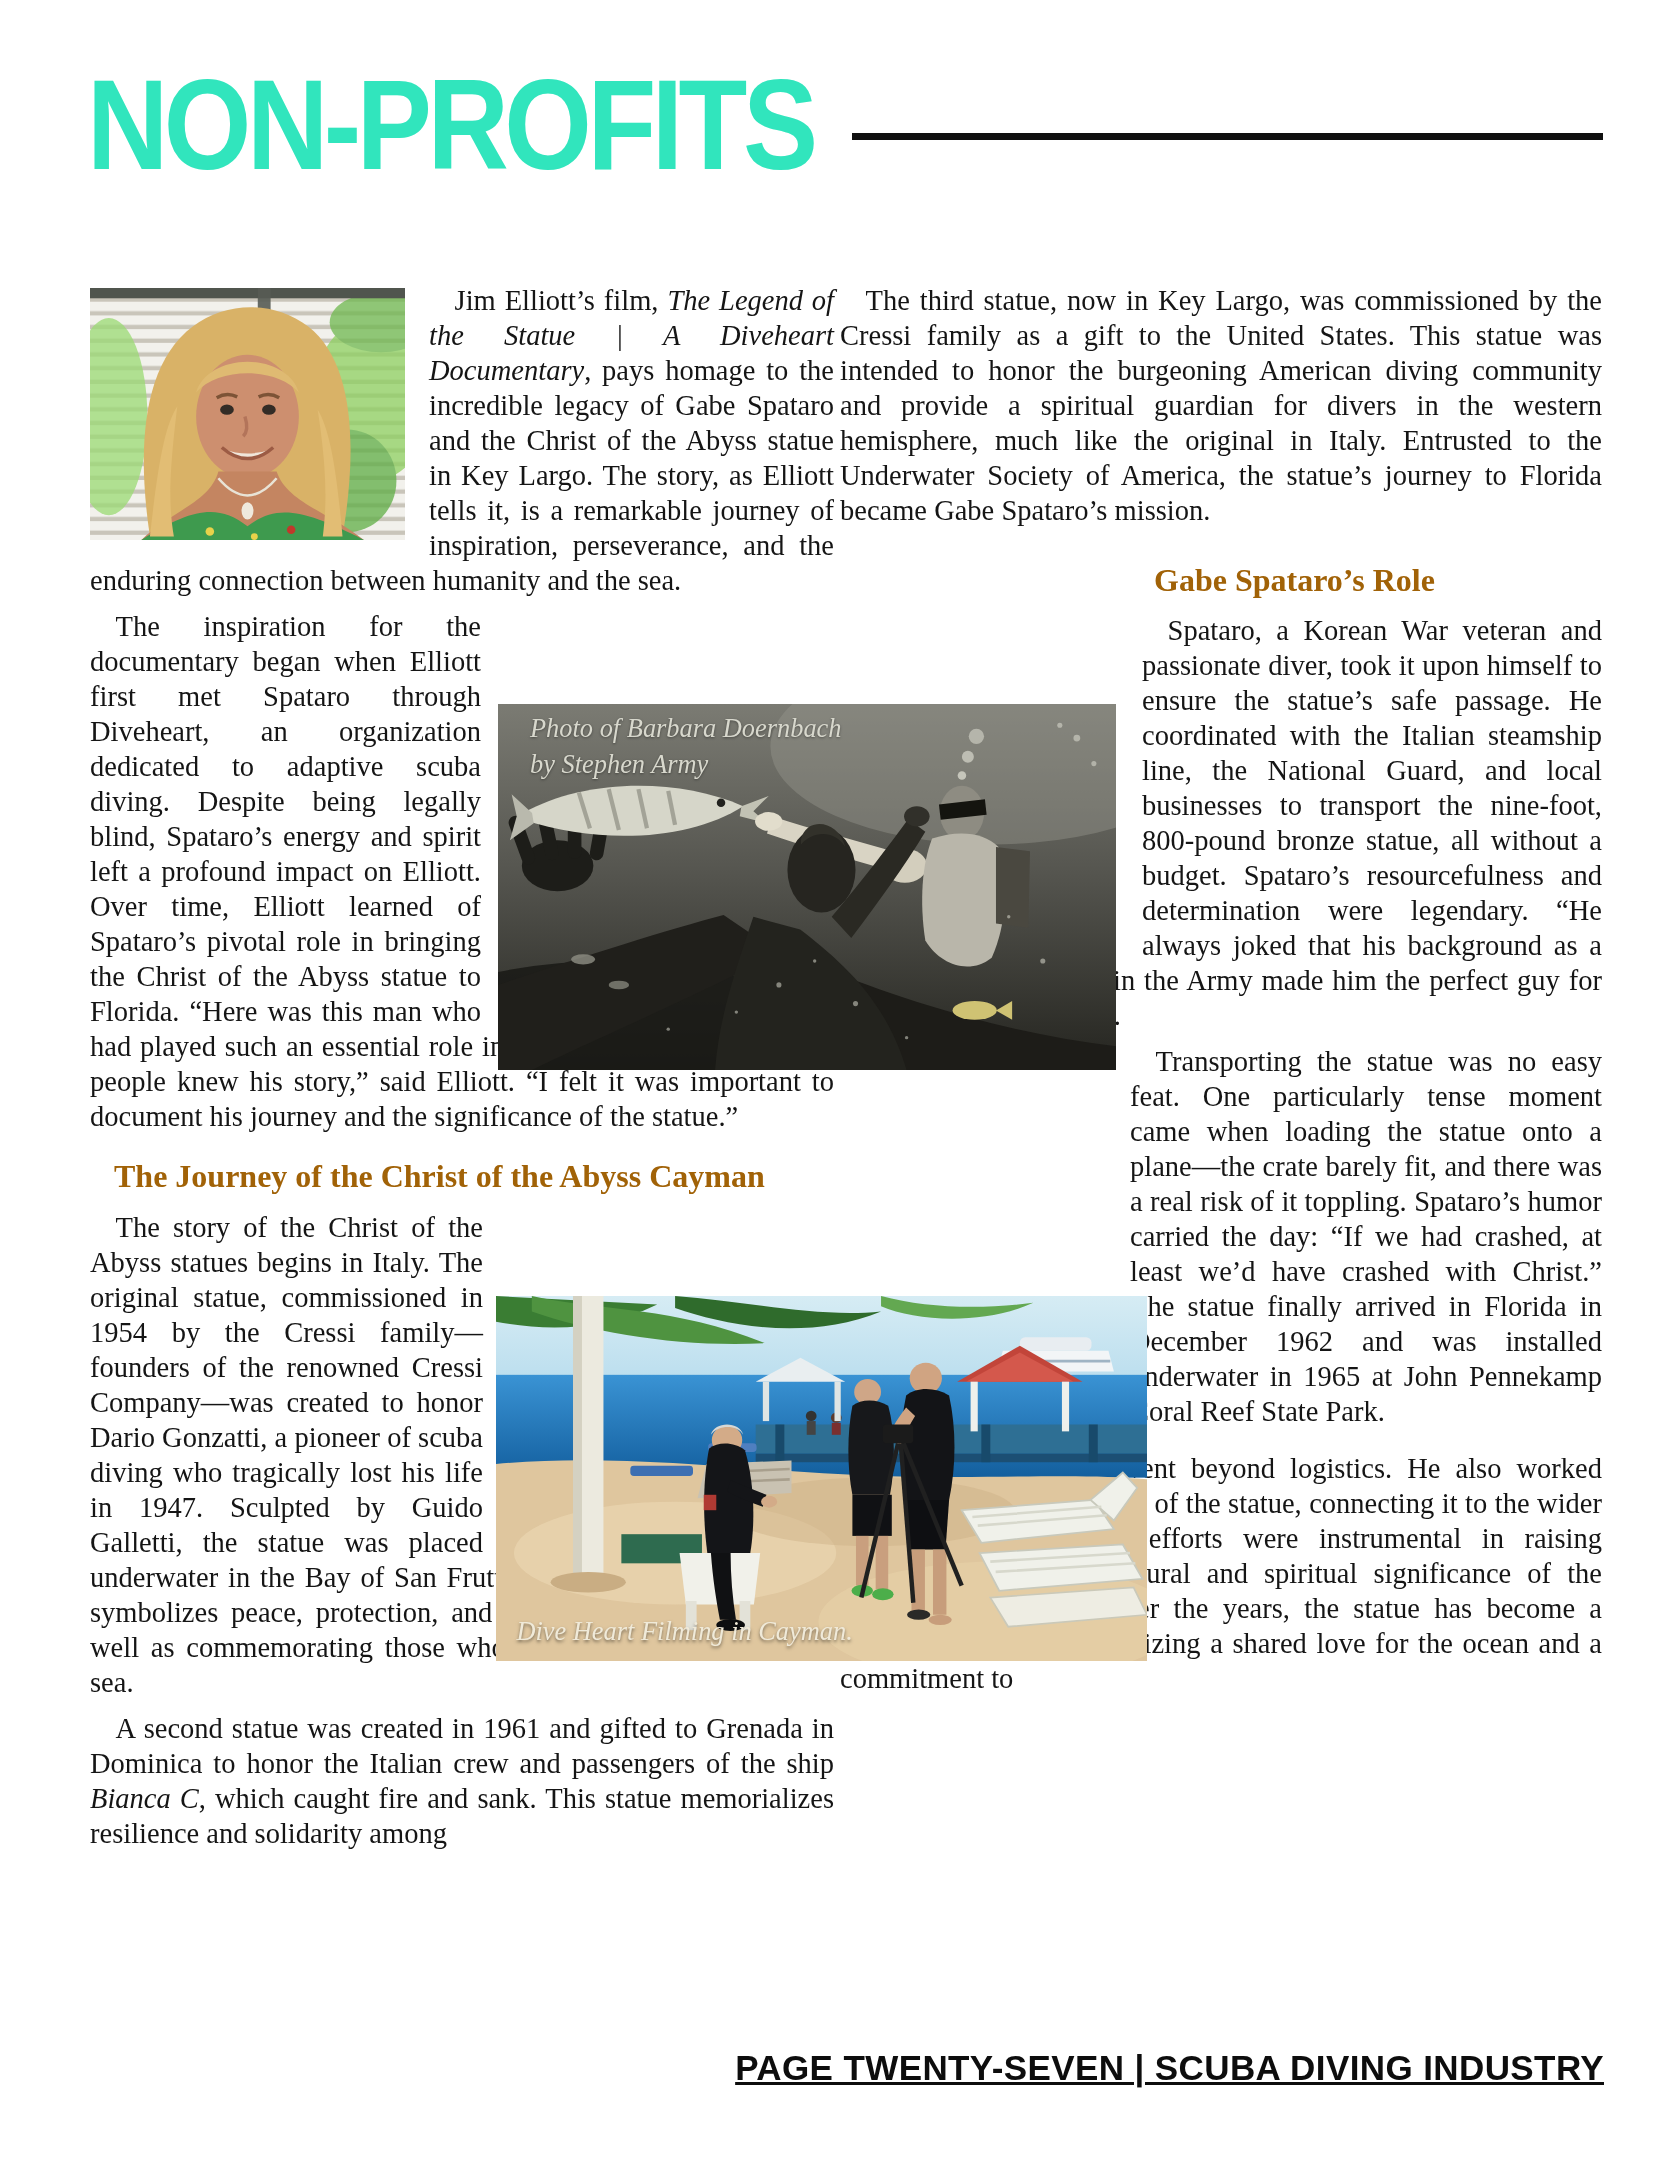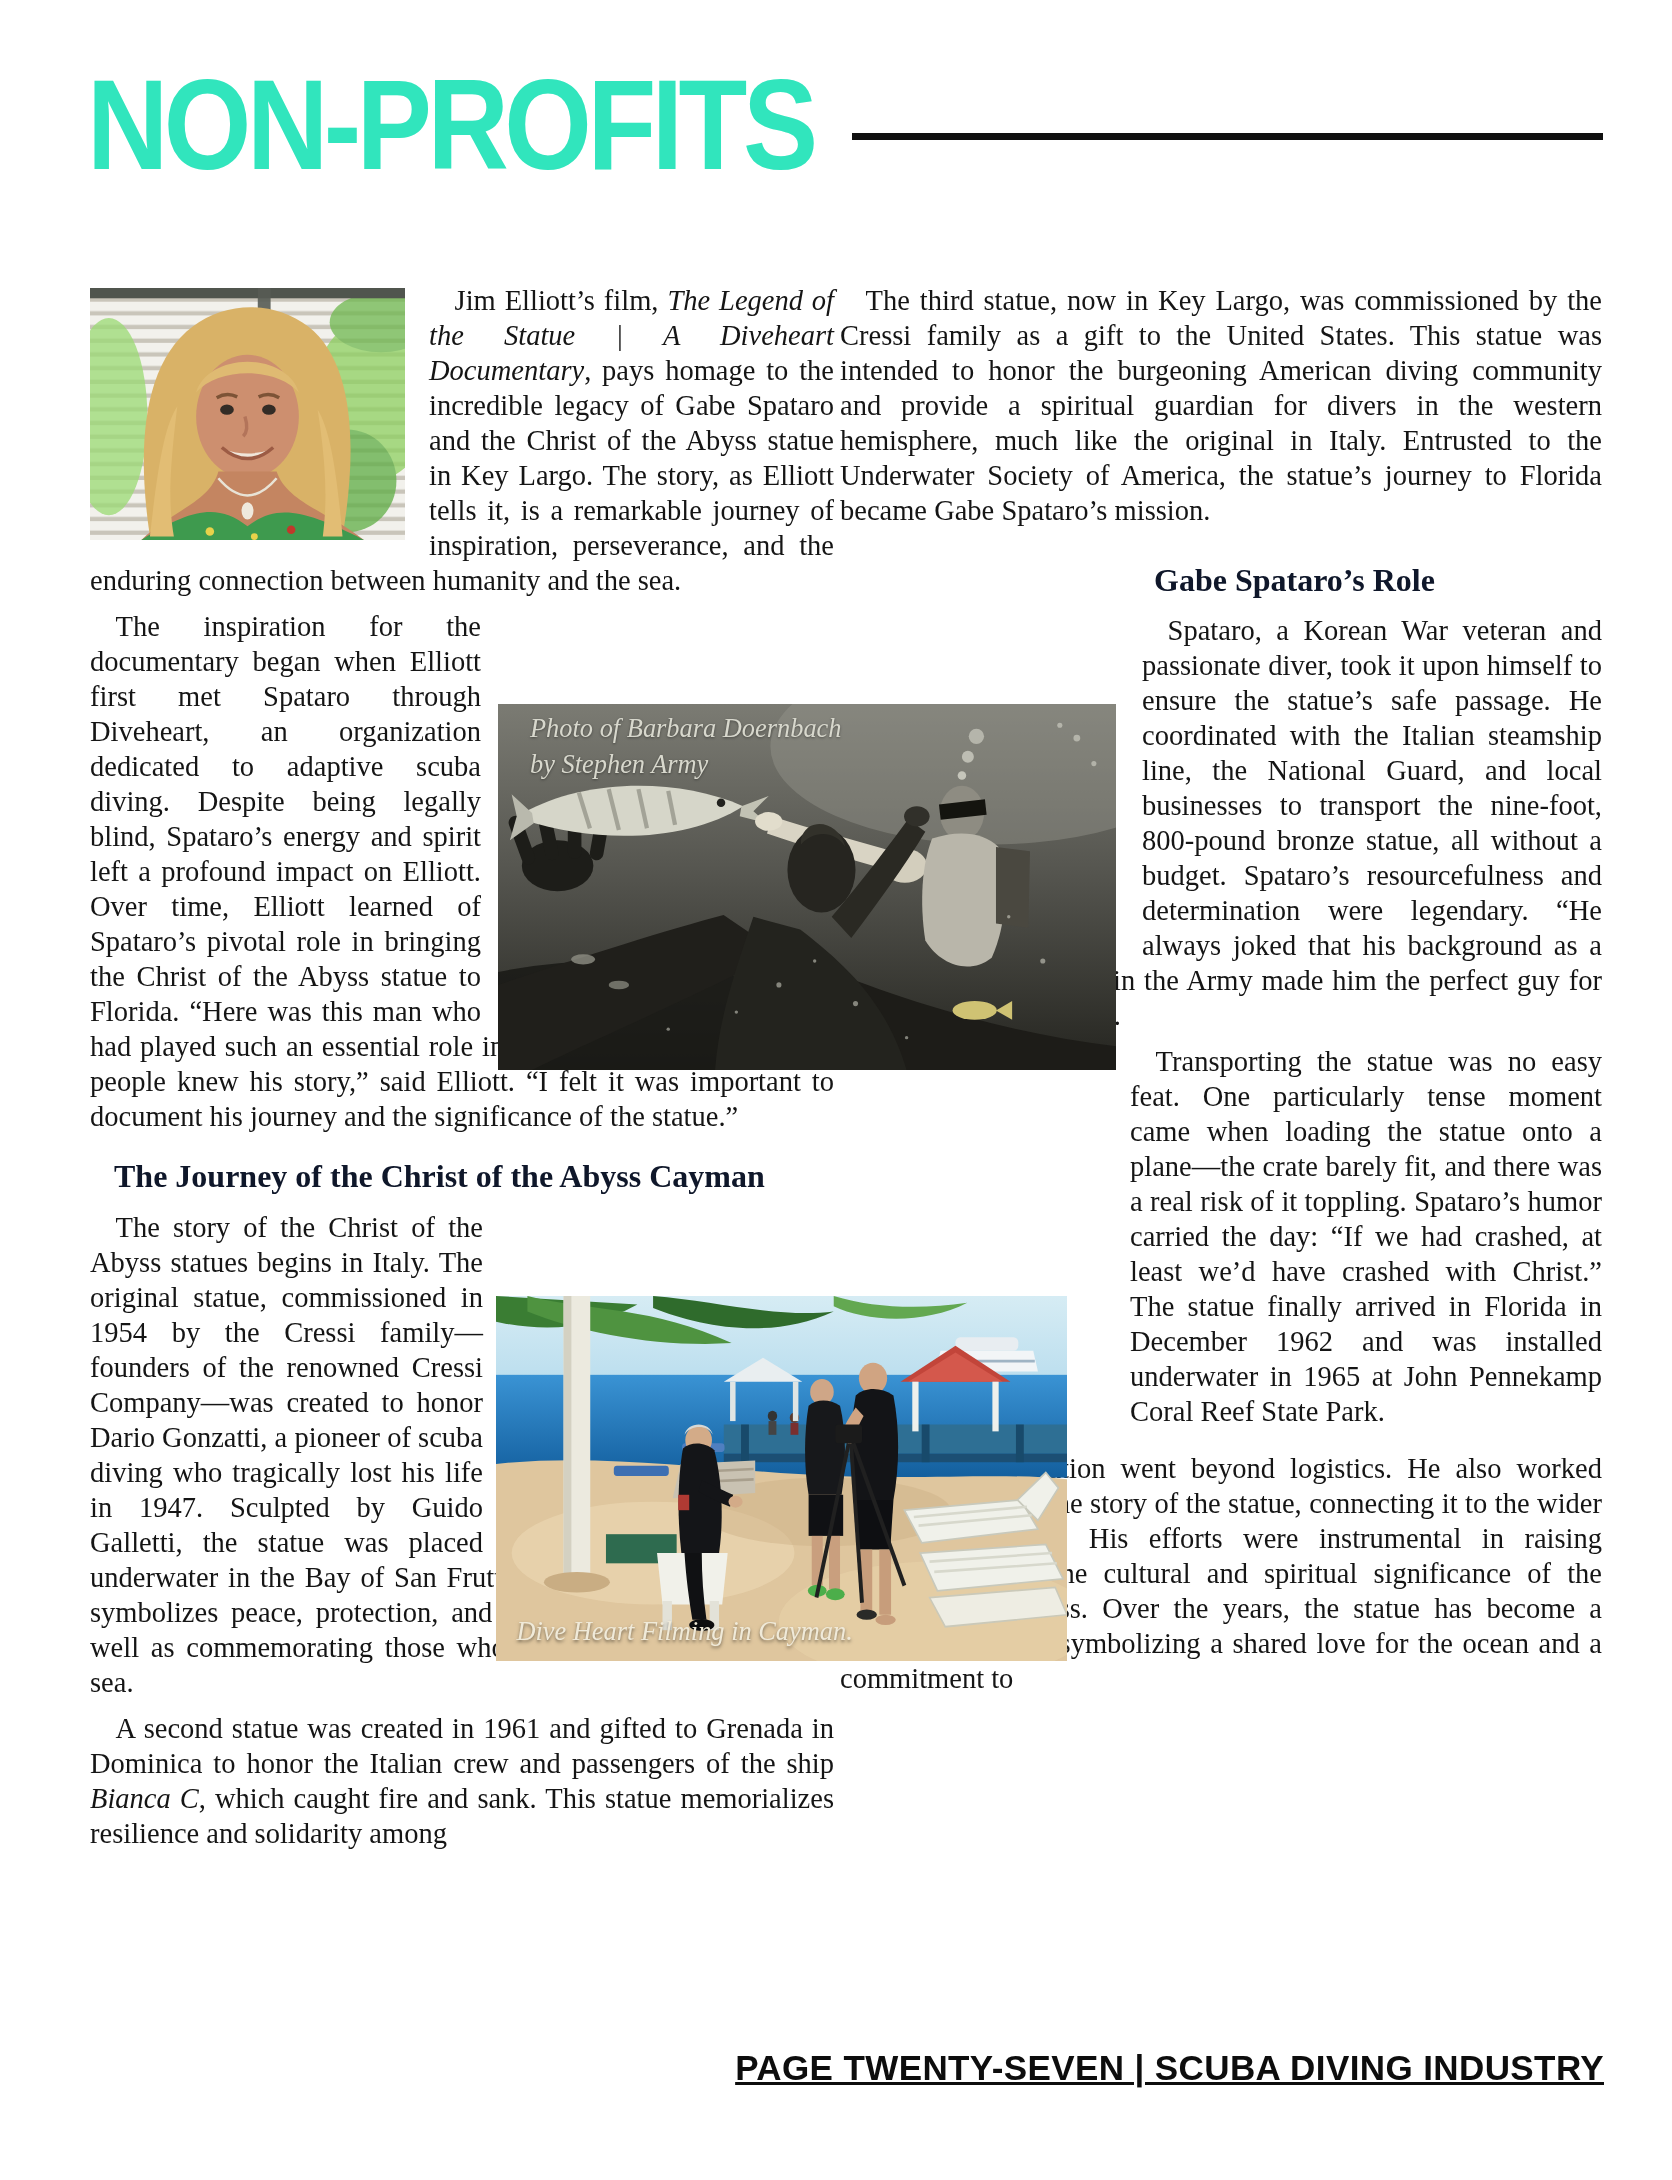--- a/index.html
+++ b/index.html
@@ -35,39 +35,39 @@
     position:absolute; top:283px; font-size:28.5px; line-height:35px;
     text-align:justify; color:#151515;
   }
   .col1{left:90px; width:744px;}
   .col2{left:840px; width:762px;}
   .col p{margin:0 0 11px 0; text-indent:25.6px;}
   .col p.noindent{text-indent:0;}
   .col h3{
     font-family:"Liberation Serif", serif; font-weight:700;
     font-size:32px; line-height:37px; margin:24px 0 15.3px 0; text-indent:24px;
-    color:#0f172a; text-align:left;
+    color:#a16207; text-align:left;
   }
   .col2 h3{text-indent:12px; margin:34px 0 13.6px 0;}
   .it{font-style:italic;}
   
   .sp{background:transparent;}
   .sp-l{float:left; clear:left;}
   .sp-r{float:right; clear:right;}
   #sp-headshot{width:339px; height:256px;}
   #sp-statue-r{width:353px; height:351px; margin-top:35px;}
   #sp-beach-r{width:351px; height:342px; margin-top:5.1px;}
   #sp-statue-l{width:302px; height:385px; margin-top:37px;}
   #sp-beach-l{width:290px; height:348px; margin-top:37px;}
   
   .photo{position:absolute; overflow:hidden;}
   .photo svg{display:block; width:100%; height:100%;}
   #ph-headshot{left:90px; top:288px; width:315px; height:252px;}
   #ph-statue{left:498px; top:704px; width:618px; height:366px;}
-  #ph-beach{left:496px; top:1296px; width:571px; height:365px;}
+  #ph-beach{left:496px; top:1296px; width:651px; height:365px;}
   .photo-caption{
     position:absolute; font-style:italic; font-family:"Liberation Serif", serif;
   }
   #statue-caption{left:32px; top:6px; font-size:26.4px; line-height:36px;
     color:#d8d8cd; text-shadow:0 0.9px 2.6px rgba(0,0,0,.4);}
   #beach-caption{left:20.4px; bottom:13.6px; font-size:26.4px; color:#f0ead9;
     text-shadow:0 1.7px 3.4px rgba(0,0,0,.5);}
   
   .footer{
     position:absolute; top:2048px; right:68px;

